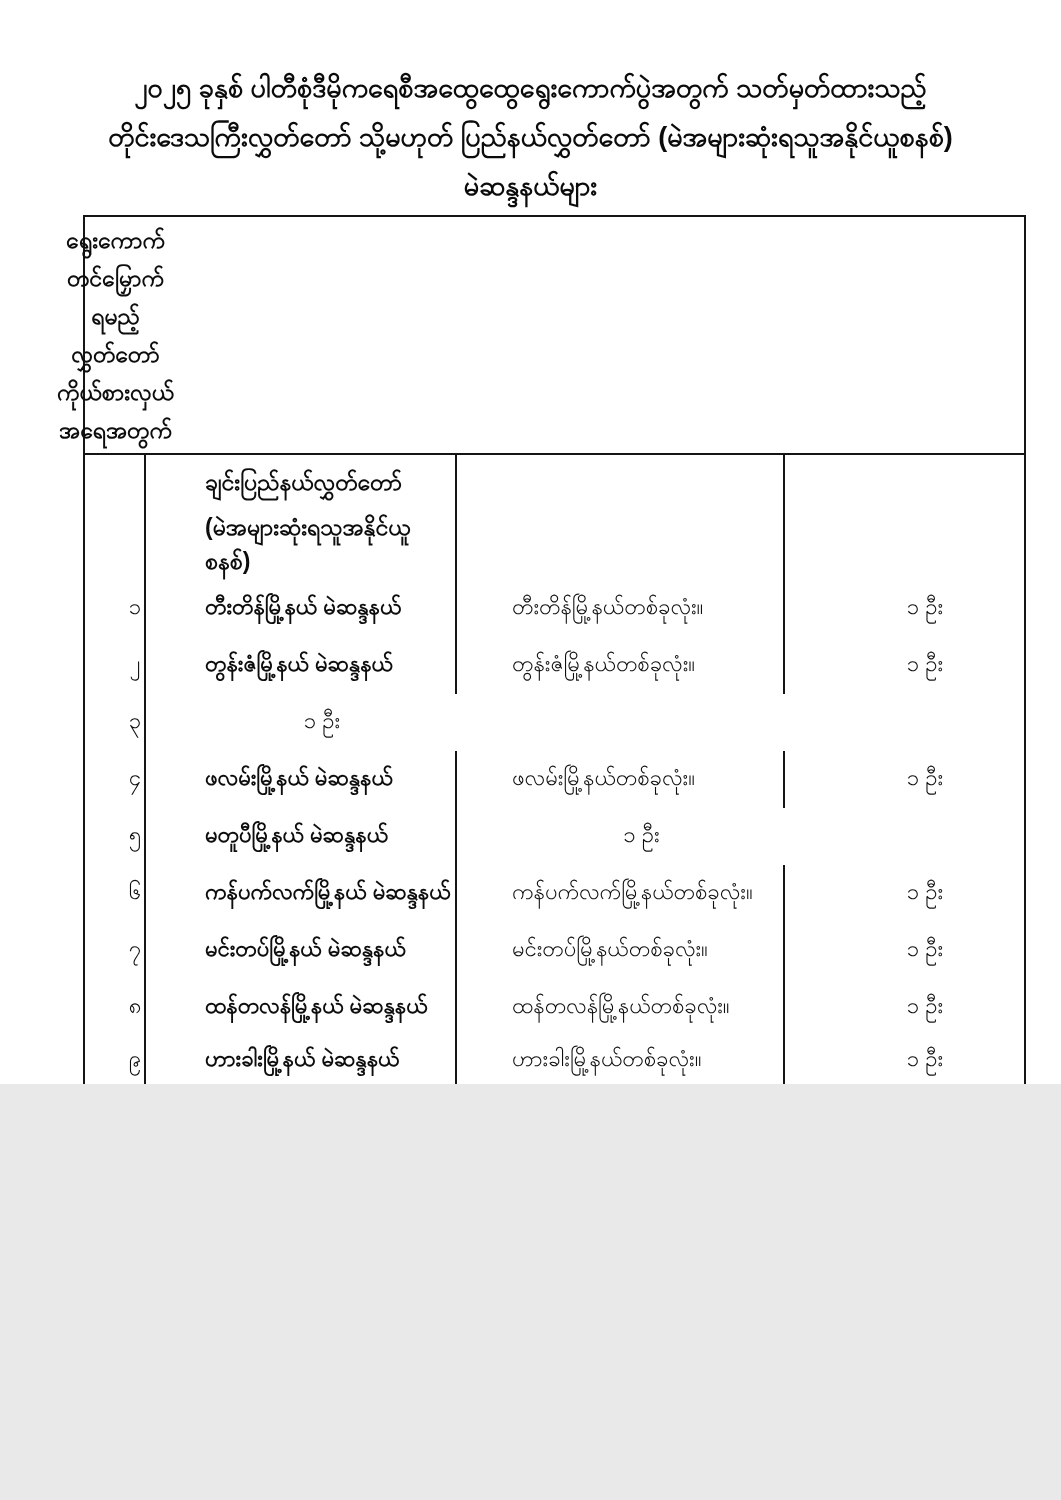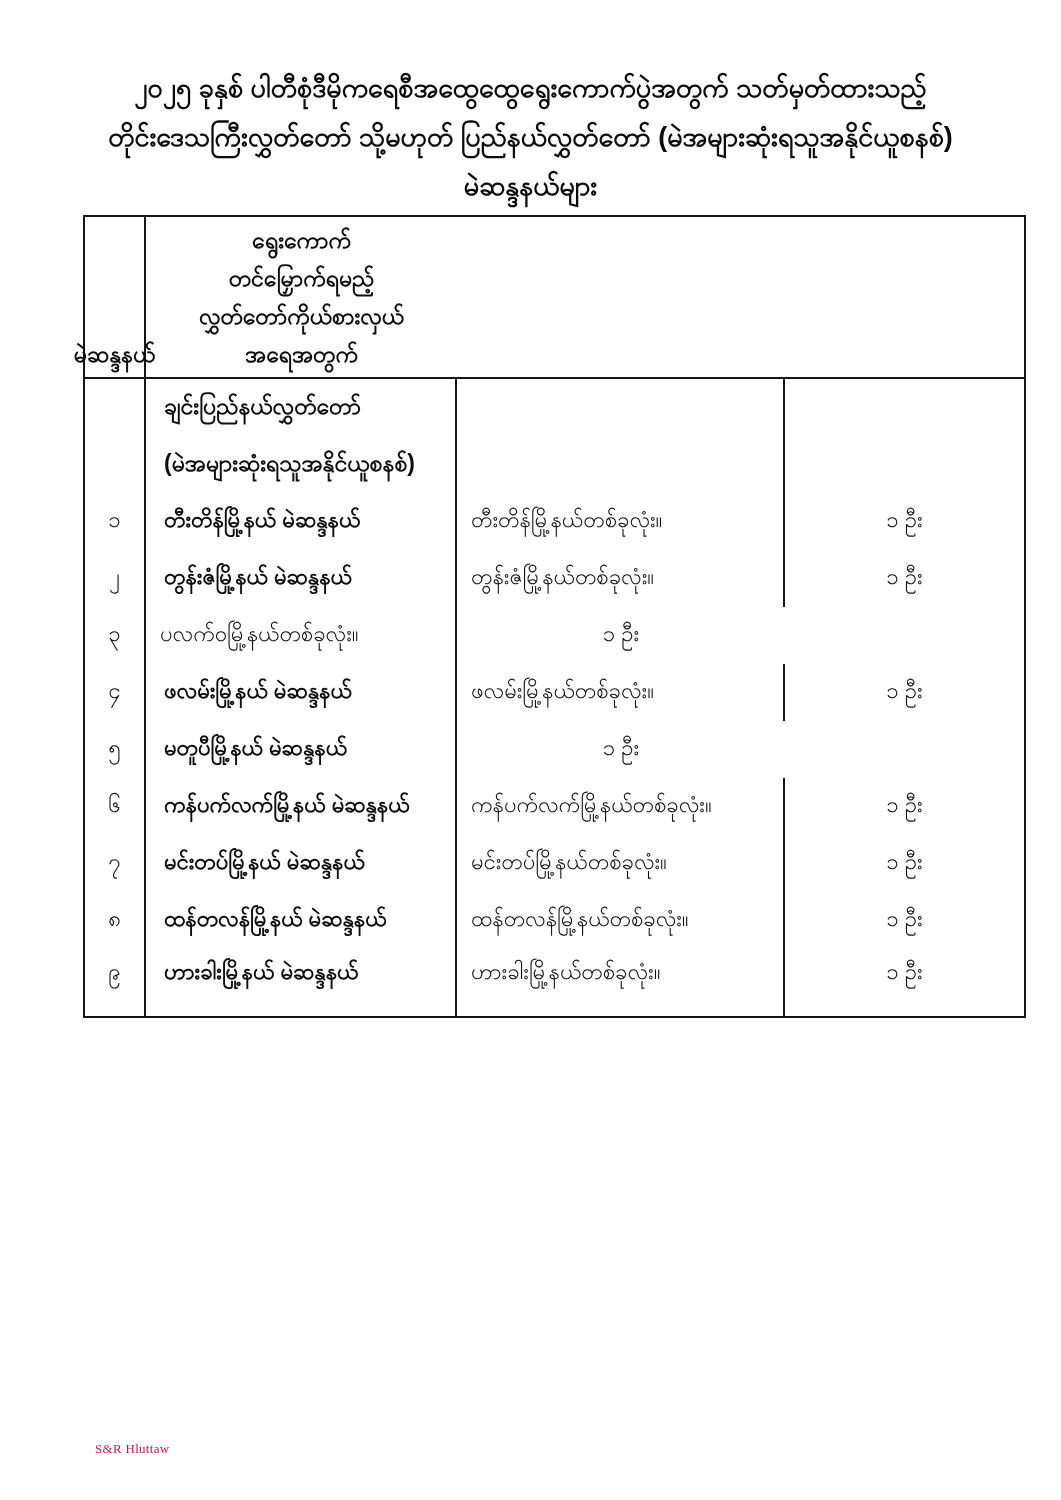--- a/index.html
+++ b/index.html
@@ -1,19 +1,19 @@
 <!DOCTYPE html>
 <html><head>
 <meta charset="utf-8">
 <style>
   * { margin:0; padding:0; box-sizing:border-box; }
   html,body { background:#e9e9e9; }
   .page {
     position:relative;
-    width:1061px; height:1500px;
+    width:1061px; height:1084px;
     background:#ffffff;
     font-family:"Liberation Sans", sans-serif;
     color:#0d0d0d;
     overflow:hidden;
     margin:0 auto;
     padding-left:36px;
   }
   
   .title-block {
     position:absolute; left:40px; right:40px; top:64px;
@@ -45,21 +45,21 @@
   }
   .thead .cell {
     display:flex; flex-direction:column;
     align-items:center; justify-content:flex-end;
     text-align:center;
     line-height:38px;
     padding:4px 6px;
   }
   
   .brow { min-height:57px; }
-  .brow .cell { display:flex; align-items:center; font-size:22px; }
+  .brow .cell { display:flex; align-items:center; font-size:22px;margin-left:41px; }
   .brow .c-no   { justify-content:center; }
   .brow .c-name { padding-left:18px;font-weight:bold; }
   .brow .c-area { padding-left:14px; }
   .brow .c-rep  { justify-content:center; }
   .section-row .c-name { font-weight:bold; font-size:23px; }
   .brow.last { min-height:67px; padding-bottom:0; }
   .brow.last .cell { align-items:flex-start; padding-top:8px; }
   
   .footer-mark {
     position:absolute; left:95px; top:1441px;
@@ -76,23 +76,20 @@
 
   <div class="title-block">
     <div>၂၀၂၅ ခုနှစ် ပါတီစုံဒီမိုကရေစီအထွေထွေရွေးကောက်ပွဲအတွက် သတ်မှတ်ထားသည့်</div>
     <div>တိုင်းဒေသကြီးလွှတ်တော် သို့မဟုတ် ပြည်နယ်လွှတ်တော် (မဲအများဆုံးရသူအနိုင်ယူစနစ်)</div>
     <div>မဲဆန္ဒနယ်များ</div>
   </div>
 
   <div class="tbl">
 
     <div class="trow thead">
-      <div class="cell cb">
-        <span>မဲဆန္ဒနယ်</span>
-      </div>
       <div class="cell">
         <span>ရွေးကောက်</span>
         <span>တင်မြှောက်ရမည့်</span>
         <span>လွှတ်တော်ကိုယ်စားလှယ်</span>
         <span>အရေအတွက်</span>
       </div>
     </div>
 
     <div class="trow brow section-row">
       <div class="cell cb c-no"></div>
@@ -114,21 +111,20 @@
       <div class="cell c-rep">၁ ဦး</div>
     </div>
     <div class="trow brow">
       <div class="cell cb c-no">၂</div>
       <div class="cell cb c-name">တွန်းဇံမြို့နယ် မဲဆန္ဒနယ်</div>
       <div class="cell cb c-area">တွန်းဇံမြို့နယ်တစ်ခုလုံး။</div>
       <div class="cell c-rep">၁ ဦး</div>
     </div>
     <div class="trow brow">
       <div class="cell cb c-no">၃</div>
-      <div class="cell cb c-area">ပလက်ဝမြို့နယ်တစ်ခုလုံး။</div>
       <div class="cell c-rep">၁ ဦး</div>
     </div>
     <div class="trow brow">
       <div class="cell cb c-no">၄</div>
       <div class="cell cb c-name">ဖလမ်းမြို့နယ် မဲဆန္ဒနယ်</div>
       <div class="cell cb c-area">ဖလမ်းမြို့နယ်တစ်ခုလုံး။</div>
       <div class="cell c-rep">၁ ဦး</div>
     </div>
     <div class="trow brow">
       <div class="cell cb c-no">၅</div>

